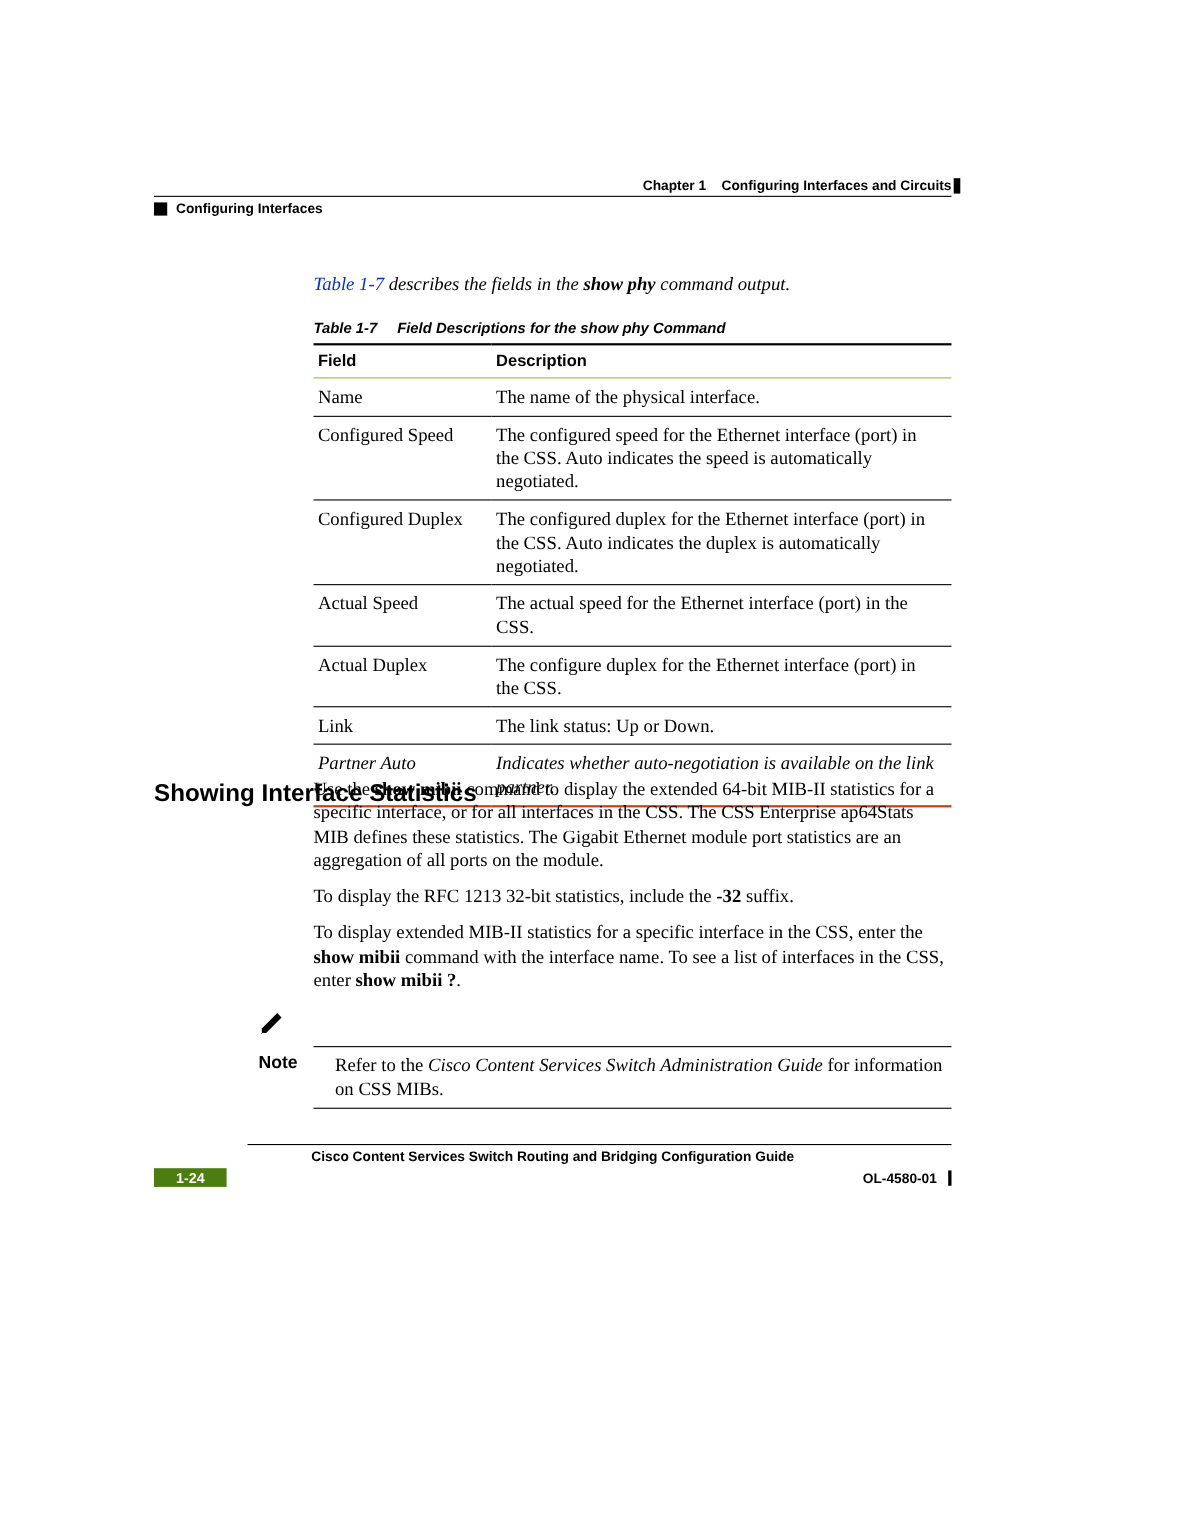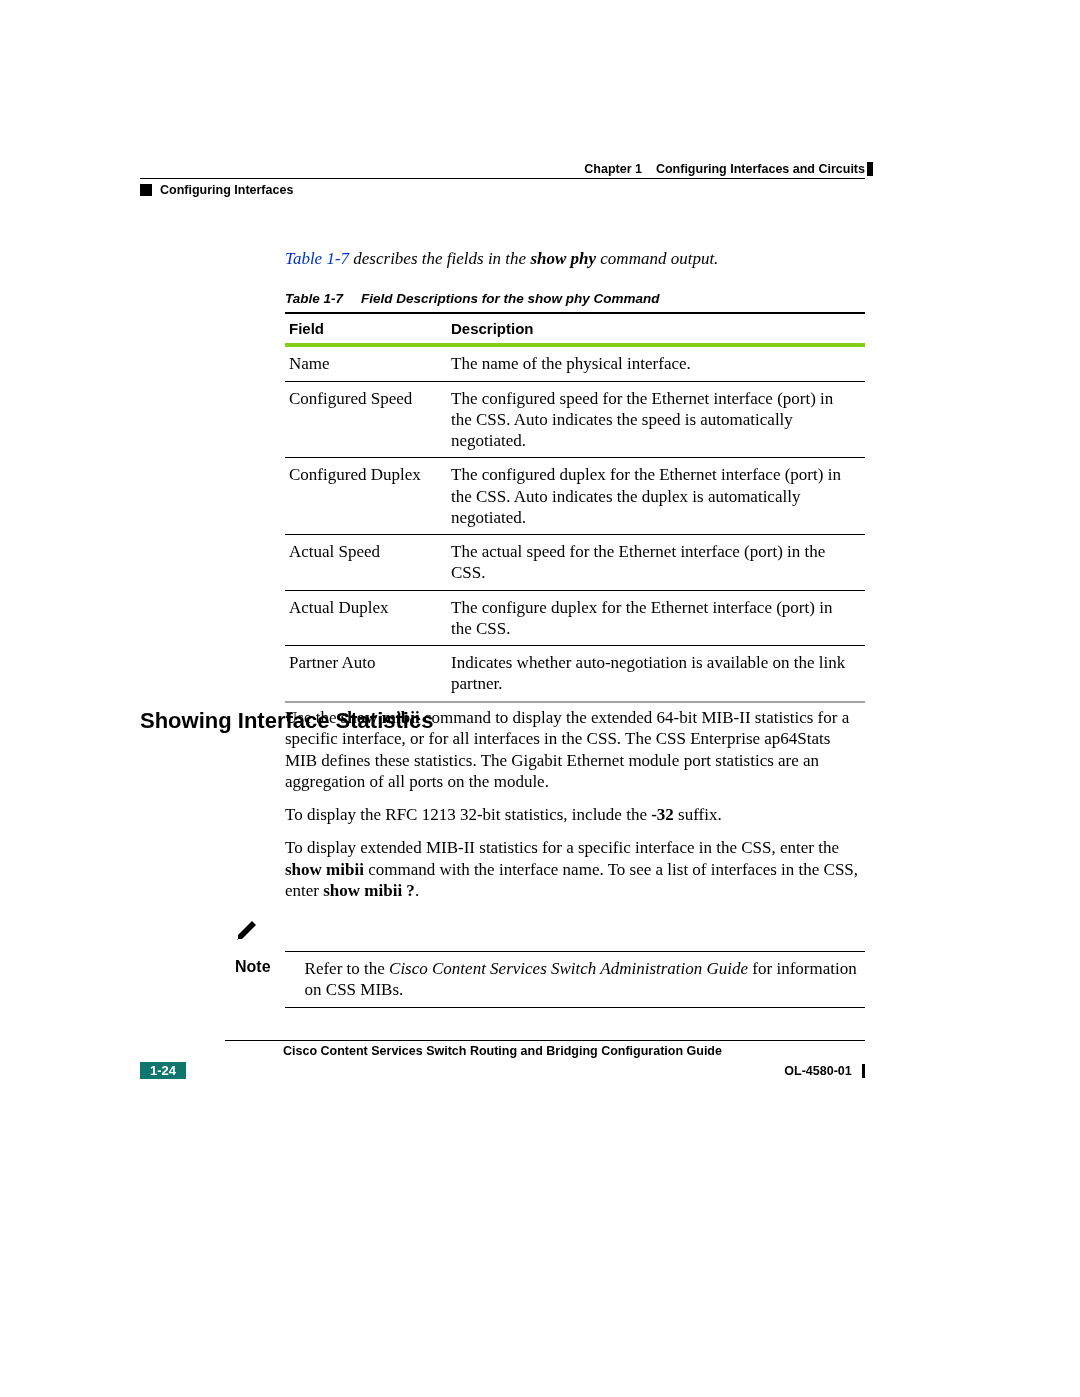--- a/index.html
+++ b/index.html
@@ -80,31 +80,31 @@
     border-collapse: collapse;
     width: 100%;
     font-size: 17px;
   }
   table.fields thead th {
     text-align: left;
     font-family: Arial, Helvetica, sans-serif;
     font-weight: bold;
     font-size: 15px;
     border-top: 2px solid #000;
-    border-bottom: 4px solid #84cc16;
+    border-bottom: 1px solid #84cc16;
     padding: 6px 8px 6px 4px;
   }
   table.fields td {
     border-bottom: 1px solid #000;
     vertical-align: top;
     padding: 6px 8px 6px 4px;
     line-height: 1.25;
   }
   table.fields td:first-child { width: 150px; }
-  table.fields tr:last-child td { border-bottom: 2px solid #a3a3a3; }
+  table.fields tr:last-child td { border-bottom: 2px solid #c2410c; font-style: italic; }
   .h2 {
     position: absolute;
     left: 140px;
     font-family: Arial, Helvetica, sans-serif;
     font-weight: bold;
     font-size: 22px;
   }
   .body-block {
     position: absolute;
     left: 285px;
@@ -139,26 +139,26 @@
     text-align: center;
     margin-top: 2px;
   }
   .footer-row {
     display: flex;
     justify-content: space-between;
     align-items: center;
     margin-top: 2px;
   }
   .page-num-box {
-    background: #0f766e;
+    background: #4d7c0f;
     color: #fff;
     font-family: Arial, Helvetica, sans-serif;
     font-weight: bold;
     font-size: 13px;
-    padding: 1px 10px;
+    padding: 1px 20px;
     display: inline-block;
     text-align: right;
   }
   .doc-id {
     font-family: Arial, Helvetica, sans-serif;
     font-weight: bold;
     font-size: 12.5px;
   }
   .right-bar {
     width: 3px; height: 14px; background:#000; display:inline-block; vertical-align:middle; margin-left:6px;
@@ -212,20 +212,24 @@
             <td>Configured Duplex</td>
             <td>The configured duplex for the Ethernet interface (port) in the CSS. Auto indicates the duplex is automatically negotiated.</td>
           </tr>
         <tr>
             <td>Actual Speed</td>
             <td>The actual speed for the Ethernet interface (port) in the CSS.</td>
           </tr>
         <tr>
             <td>Actual Duplex</td>
             <td>The configure duplex for the Ethernet interface (port) in the CSS.</td>
+          </tr>
+        <tr>
+            <td>Link</td>
+            <td>The link status: Up or Down.</td>
           </tr>
         <tr>
             <td>Partner Auto</td>
             <td>Indicates whether auto-negotiation is available on the link partner.</td>
           </tr>
       </tbody>
     </table>
   </div>
 
   <div class="h2" style="top:708px;">Showing Interface Statistics</div>

